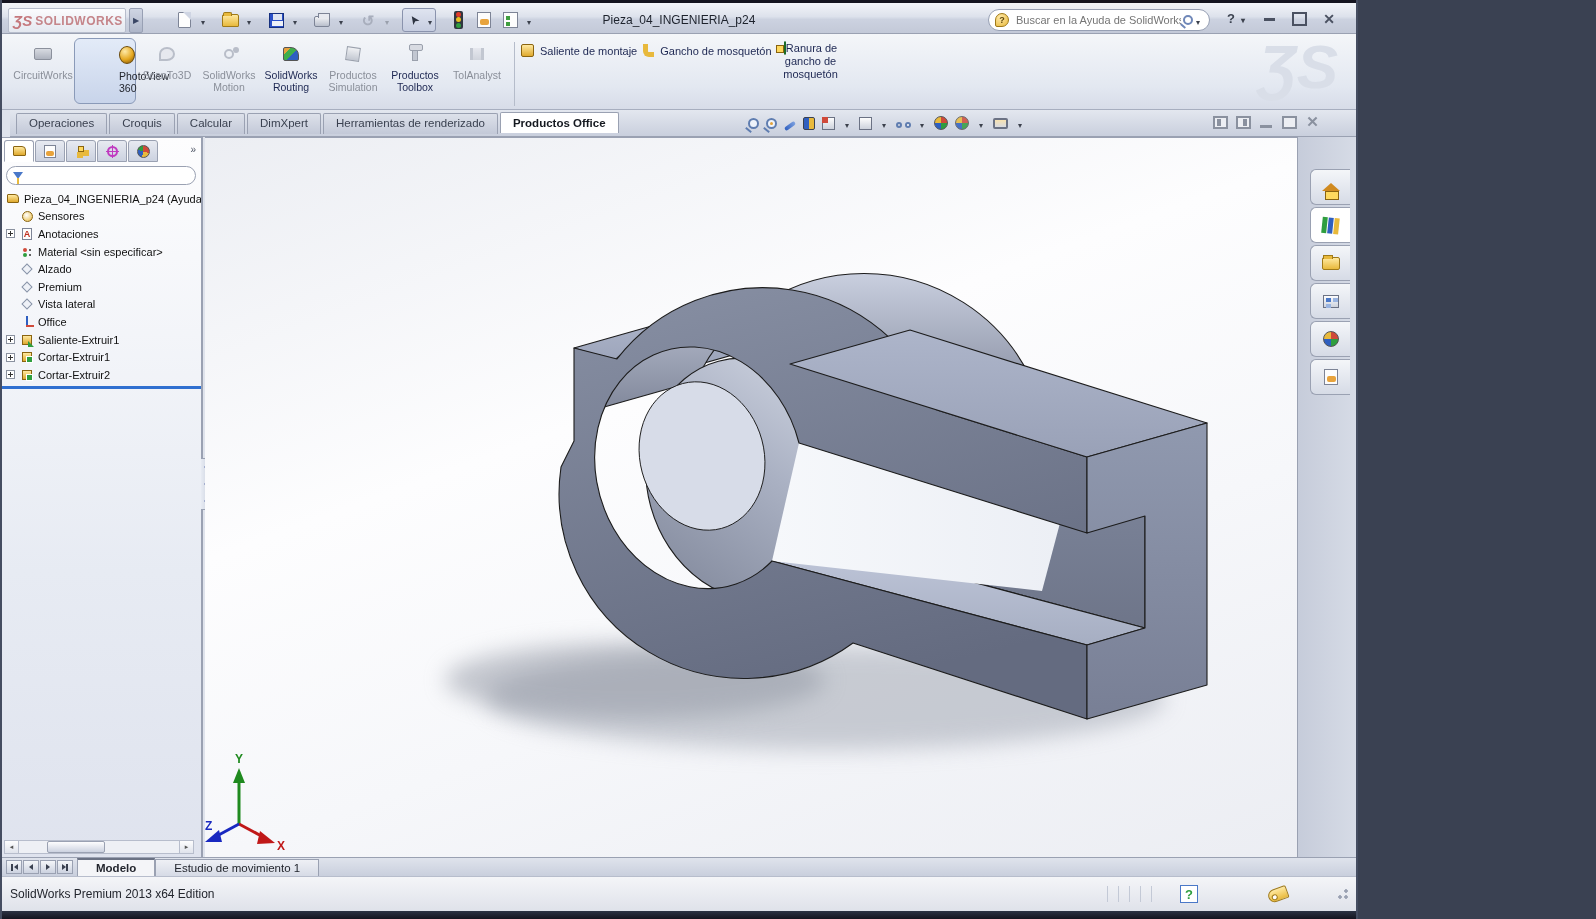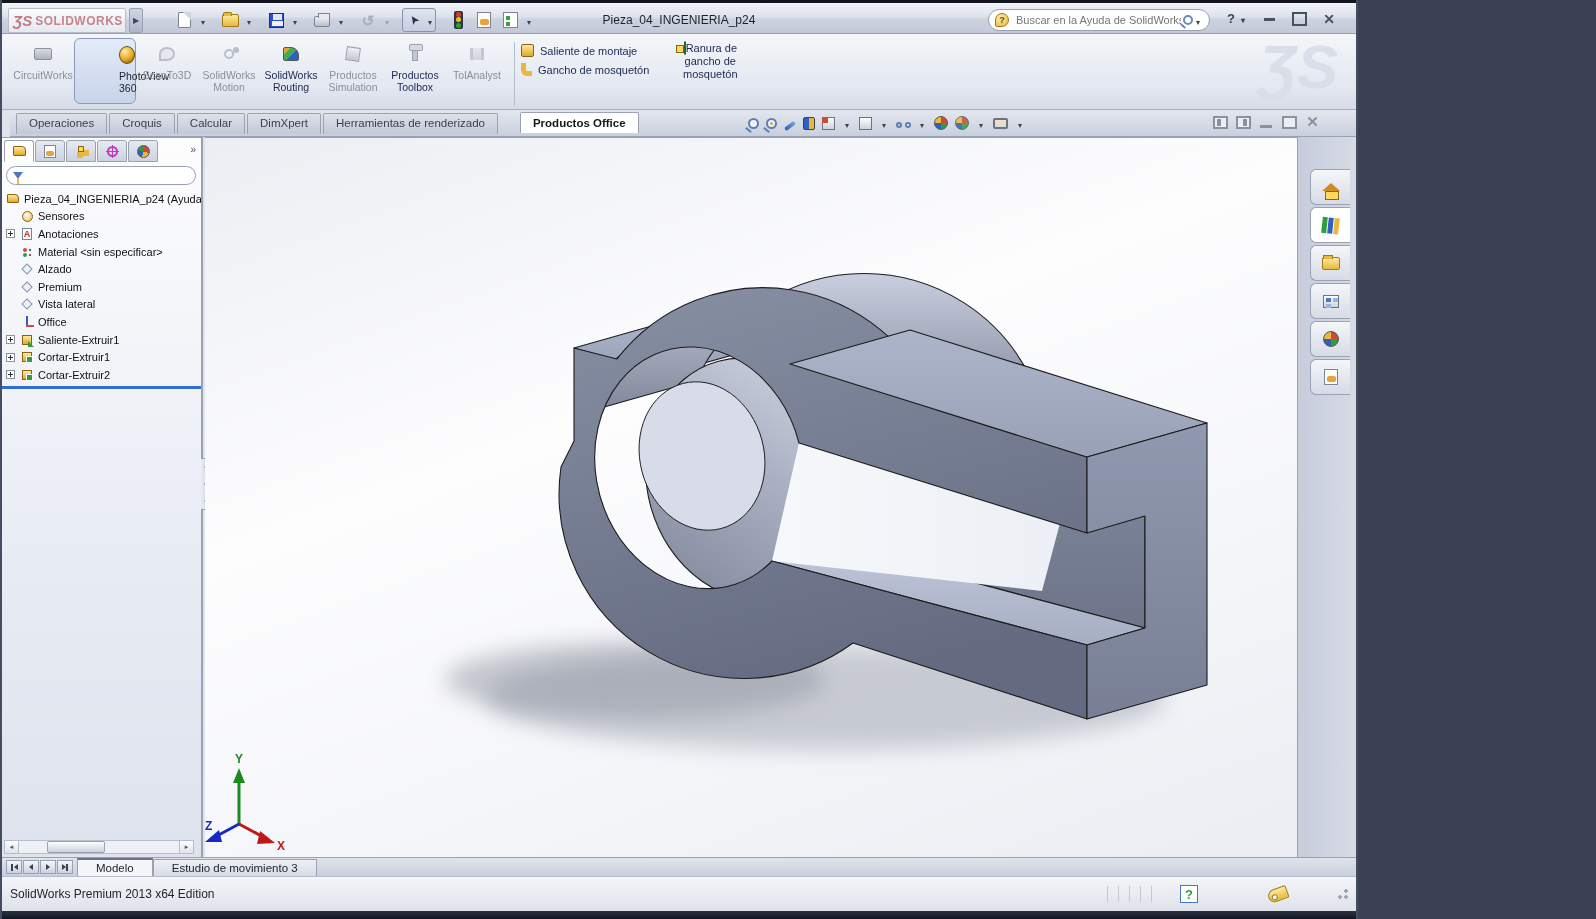--- a/index.html
+++ b/index.html
@@ -67,34 +67,34 @@
   .ai-chip{width:18px;height:12px;background:linear-gradient(#d8dbe2,#aeb3bf);border:1px solid #8b909c;border-radius:2px;box-shadow:-3px 0 0 -4px #8b909c,3px 0 0 -4px #8b909c;}
   .ai-sphere{width:18px;height:18px;border-radius:50%;background:radial-gradient(circle at 35% 28%,#ffeaa6,#e5a820 55%,#7a4d05);border:1px solid #6b4a0a;}
   .ai-scan{width:16px;height:14px;border:2px solid #b9bec9;border-radius:50% 50% 50% 0;background:#e6e8ee;}
   .ai-gears{width:10px;height:10px;border:2px solid #b9bec9;border-radius:50%;box-shadow:7px -4px 0 -2px #b9bec9;}
   .ai-routing{width:16px;height:14px;border-radius:2px 8px 2px 2px;background:linear-gradient(135deg,#e8a13c 25%,#3fae4b 25% 55%,#2f5fc0 55%);border:1px solid #555;}
   .ai-cube{width:14px;height:14px;background:linear-gradient(#f0f1f4,#c2c7d1);border:1px solid #9aa0ac;transform:rotate(8deg);}
   .ai-bolt{width:6px;height:14px;background:#c2c7d1;border:1px solid #9aa0ac;position:relative;}
   .ai-bolt::before{content:"";position:absolute;left:-4px;top:-4px;width:12px;height:5px;background:#d8dbe2;border:1px solid #9aa0ac;border-radius:2px;}
   .ai-tol{width:14px;height:12px;border-left:3px solid #c2c7d1;border-right:3px solid #c2c7d1;background:linear-gradient(#e6e8ee,#d0d4dc);}
   .rib-sep{width:1px;height:64px;background:#b5bcca;margin:4px 6px 0;}
-  .cmd-col{display:flex;flex-direction:column;gap:6px;padding-top:6px;}
+  .cmd-col{display:flex;flex-direction:row;gap:6px;padding-top:6px;}
   .cmd-row{display:flex;align-items:center;gap:6px;font-size:11px;color:#1d2752;}
   .gi-boss{width:13px;height:13px;background:linear-gradient(#ffe9a0,#dfa92e);border:1px solid #8a6410;border-radius:2px;}
   .gi-hook{width:11px;height:13px;border-left:5px solid #e8b93c;border-bottom:5px solid #e8b93c;border-radius:0 0 0 6px;}
-  .cmd-big{width:70px;text-align:center;font-size:11px;color:#1d2752;line-height:1.2;padding-top:4px;margin-left:26px;}
+  .cmd-big{width:70px;text-align:center;font-size:11px;color:#1d2752;line-height:1.2;padding-top:4px;margin-left:4px;}
   .gi-slot{width:14px;height:14px;background:linear-gradient(#9fe89f,#2f9e3f);border:1px solid #1c6b28;border-radius:2px;position:relative;margin:0 auto 3px;}
   .gi-slot::after{content:"";position:absolute;right:1px;bottom:1px;width:6px;height:6px;background:#ffd95e;border:1px solid #8a6410;}
   
   .tabrow{position:absolute;left:8px;top:110px;width:100%;height:27px;
     background:linear-gradient(#e3e7ef,#c9cfdd);border-bottom:1px solid #9aa1b2;}
   .rtabs{position:absolute;left:6px;top:3px;display:flex;gap:2px;}
   .rtab{padding:3px 12px 4px;font-size:11.5px;color:#3a4150;background:linear-gradient(#dde1ea,#c3c9d8);
     border:1px solid #9aa1b2;border-bottom:none;border-radius:2px 2px 0 0;}
-  .rtab.active{background:#fff;color:#14181f;font-weight:bold;position:relative;top:-1px;padding-top:4px;margin-left:20px;}
+  .rtab.active{background:#fff;color:#14181f;font-weight:bold;position:relative;top:-1px;padding-top:4px;}
   .hud{position:absolute;left:738px;top:4px;display:flex;align-items:center;gap:7px;}
   .hud-zoom{width:11px;height:11px;border:2px solid #5f7db0;border-radius:50%;position:relative;background:#eef3fb;}
   .hud-zoom::after{content:"";position:absolute;left:-5px;top:9px;width:7px;height:2px;background:#5f7db0;transform:rotate(40deg);}
   .hud-zoom.plus::before{content:"";position:absolute;left:2px;top:2px;width:3px;height:3px;background:#e2a23c;border-radius:50%;}
   .hud-wand{width:12px;height:4px;background:linear-gradient(90deg,#2f5fc0,#7ea2e0);transform:rotate(-35deg);border-radius:2px;position:relative;top:3px;}
   .hud-section{width:12px;height:13px;background:linear-gradient(90deg,#2f5fc0 50%,#e8b93c 50%);border:1px solid #3a4150;border-radius:2px;}
   .hud-cube{width:13px;height:13px;background:linear-gradient(#fdfdfd,#cdd2dc);border:1px solid #6b7284;position:relative;}
   .hud-cube.orient::after{content:"";position:absolute;left:-1px;top:-1px;width:6px;height:6px;background:#d04a3a;}
   .hud-glasses{width:6px;height:6px;border:2px solid #5f7db0;border-radius:50%;box-shadow:9px 0 0 -2px #fff,9px 0 0 0 #5f7db0;position:relative;top:2px;margin-right:8px;}
   .hud-ball{width:14px;height:14px;border-radius:50%;border:1px solid #555;
@@ -174,21 +174,21 @@
   
   .doc-tabs{position:absolute;left:0;bottom:43px;width:100%;height:19px;background:linear-gradient(#dfe3ec,#c9cfdd);border-top:1px solid #9aa1b2;display:flex;align-items:stretch;}
   .nav-btns{display:flex;gap:1px;padding:2px 4px;}
   .nav-btn{width:16px;height:14px;background:linear-gradient(#f4f6f9,#ccd2e0);border:1px solid #9aa1b2;display:flex;align-items:center;justify-content:center;}
   .nav-btn i{width:0;height:0;border-top:3px solid transparent;border-bottom:3px solid transparent;}
   .nav-btn .l{border-right:4px solid #3a4150;}
   .nav-btn .r{border-left:4px solid #3a4150;}
   .nav-btn .bar{width:2px;height:7px;background:#3a4150;margin-right:1px;}
   .dtab{padding:2px 18px 0;font-size:11.5px;color:#23262e;background:linear-gradient(#eef0f5,#d6dbe6);
     border:1px solid #9aa1b2;border-bottom:none;margin-top:1px;}
-  .dtab.active{background:#f4f5f8;font-weight:normal;border-top:2px solid #6b7284;margin-top:0;}
+  .dtab.active{background:#f4f5f8;font-weight:bold;border-top:2px solid #6b7284;margin-top:0;}
   .statusbar{position:absolute;left:0;bottom:8px;width:100%;height:35px;background:linear-gradient(#f4f5f8,#dfe2ea);
     border-top:1px solid #b7bdcc;font-size:12px;color:#23262e;display:flex;align-items:center;padding:0 8px;}
   .sb-seps{margin-left:auto;display:flex;gap:10px;margin-right:28px;}
   .sb-seps i{width:1px;height:16px;background:#c3c9d6;}
   .sb-help{width:18px;height:18px;border:1px solid #4a78c8;background:#fff;color:#2f9e3f;font-weight:bold;font-size:13px;
     text-align:center;line-height:17px;margin-right:70px;}
   .sb-tag{width:20px;height:13px;background:linear-gradient(#ffe9a0,#e8b93c);border:1px solid #a07a18;border-radius:7px 2px 2px 7px;position:relative;margin-right:50px;transform:rotate(-20deg);}
   .sb-tag::before{content:"";position:absolute;left:2px;top:4px;width:4px;height:4px;border-radius:50%;background:#fff;border:1px solid #a07a18;}
   .sb-grip{width:10px;height:10px;background:
     radial-gradient(circle 1.5px at 8px 2px,#9aa1b2 1.5px,transparent 2px),
@@ -607,21 +607,21 @@
         </span>
       <span class="nav-btn">
           <i class="r"></i>
         </span>
       <span class="nav-btn">
           <i class="r"></i>
           <i class="bar"></i>
         </span>
     </div>
     <div class="dtab active">Modelo</div>
-    <div class="dtab">Estudio de movimiento 3</div>
+    <div class="dtab">Estudio de movimiento 1</div>
   </div>
 
   <div class="statusbar">
     <span>SolidWorks Premium 2013 x64 Edition</span>
     <span class="sb-seps">
         <i></i>
         <i></i>
         <i></i>
         <i></i>
         <i></i>

